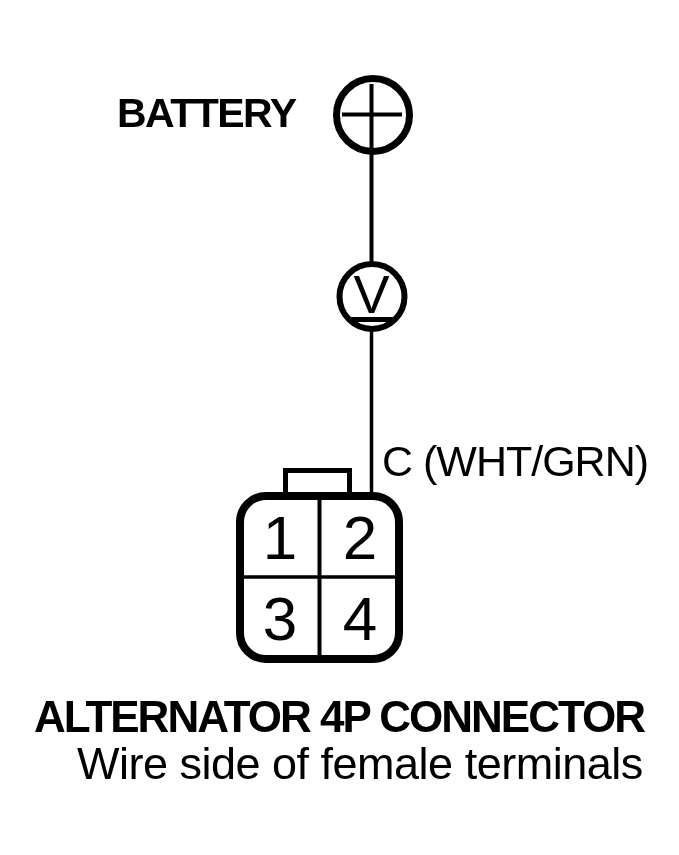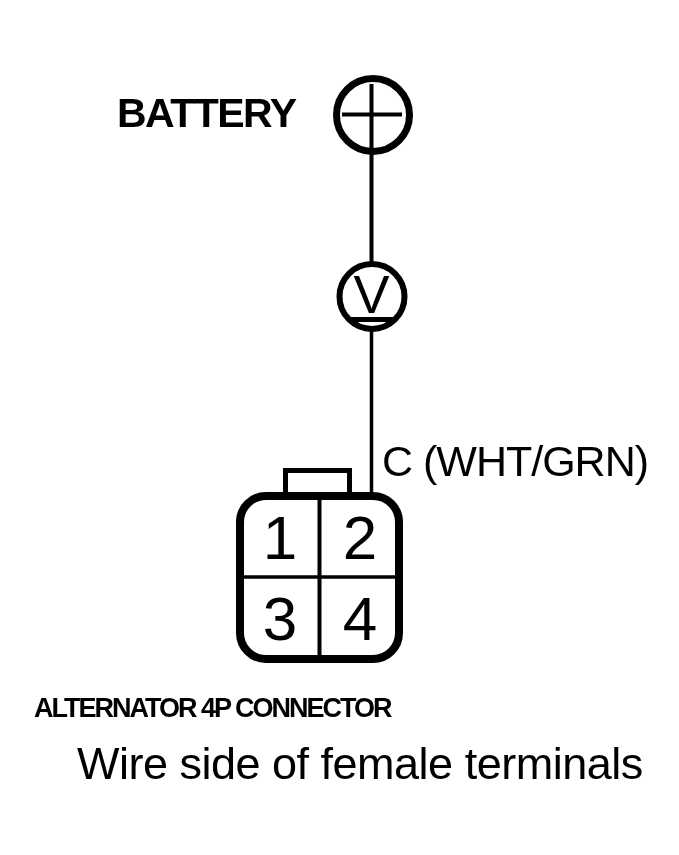--- a/index.html
+++ b/index.html
@@ -27,21 +27,21 @@
   .battery-label {
     left: 117px; top: 93px;
     font-size: 41px; font-weight: bold; letter-spacing: -1.5px;
   }
   .wire-label {
     left: 382px; top: 440px;
     font-size: 43px; font-weight: normal; letter-spacing: -1px;
   }
   .caption-title {
     left: 34px; top: 695px;
-    font-size: 27px; font-weight: bold; letter-spacing: -2px;
+    font-size: 44px; font-weight: bold; letter-spacing: -2px;
   }
   .caption-subtitle {
     left: 49px; top: 741px;
     font-size: 45px; font-weight: normal; letter-spacing: -0.5px; margin-left: 28px;
   }
 
   .vm-box {
     position: absolute;
     left: 338px; top: 264px;
     width: 67px; height: 66px;

